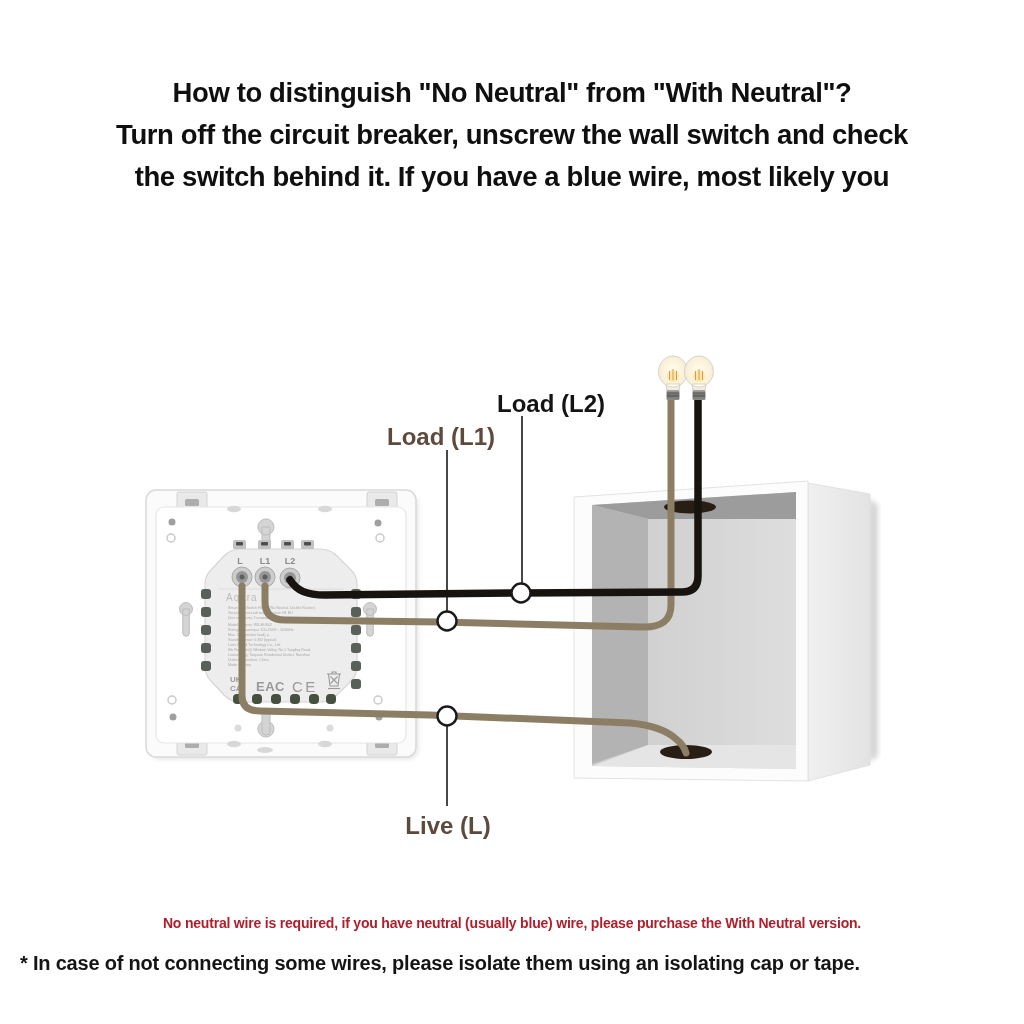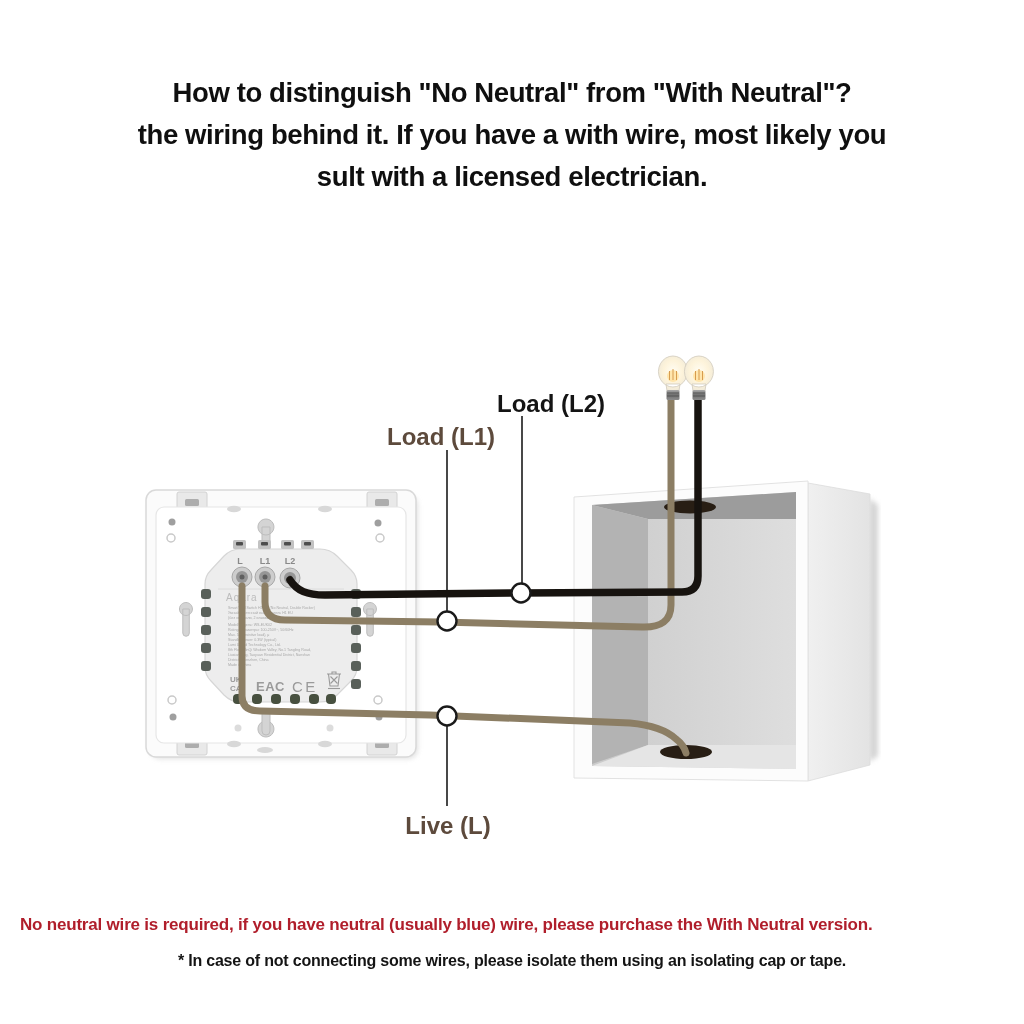--- a/index.html
+++ b/index.html
@@ -1,40 +1,40 @@
 <!DOCTYPE html>
 <html><head>
 <meta charset="utf-8">
 <style>
   html,body{margin:0;padding:0;background:#ffffff;}
   #stage{position:relative;width:1024px;height:1024px;background:#ffffff;overflow:hidden;
          font-family:"Liberation Sans",sans-serif;}
   .title{position:absolute;top:72px;left:32px;right:32px;text-align:center;
          font-size:27.5px;font-weight:bold;line-height:42px;letter-spacing:-0.4px;color:#0f0f0f;}
   .diagram-svg{position:absolute;top:0;left:0;}
-  .footer-warning{position:absolute;top:915px;left:20px;right:20px;text-align:left;
-         font-size:17px;font-weight:bold;letter-spacing:-0.2px;}
-  .footer-note{position:absolute;top:952px;left:20px;right:20px;text-align:center;
-         font-size:16px;font-weight:bold;color:#141414;letter-spacing:-0.2px;}
+  .footer-warning{position:absolute;top:915px;left:20px;right:20px;text-align:center;
+         font-size:14px;font-weight:bold;letter-spacing:-0.2px;}
+  .footer-note{position:absolute;top:952px;left:20px;right:20px;
+         font-size:20px;font-weight:bold;color:#141414;letter-spacing:-0.2px;}
   text{font-family:"Liberation Sans",sans-serif;}
   .wire-label{font-size:24px;font-weight:bold;}
   .terminal-label{font-size:9px;font-weight:bold;fill:#8a8a8a;}
   .brand{font-size:10px;fill:#bcbcbc;letter-spacing:1px;}
   .fineprint{font-size:3.6px;fill:#a9a9a9;}
   .cert{fill:#9a9a9a;}
 </style>
 </head>
 <body>
 
 <div id="stage">
 
   <div class="title">
     <div>How to distinguish "No Neutral" from "With Neutral"?</div>
-    <div>the wiring behind it. If you have a with wire,  most likely you</div>
-    <div>sult with a licensed electrician.</div>
+    <div>Turn off the circuit breaker, unscrew the wall switch and check</div>
+    <div>the switch behind it. If you have a blue wire,  most likely you</div>
   </div>
 
   <svg class="diagram-svg" width="1024" height="1024" viewBox="0 0 1024 1024">
     <defs>
       <filter id="soft" x="-30%" y="-30%" width="160%" height="160%">
         <feGaussianBlur stdDeviation="2.6"></feGaussianBlur>
       </filter>
       <linearGradient id="backwall" x1="0" y1="0" x2="1" y2="0">
         <stop offset="0" stop-color="#cbcbcb"></stop>
           <stop offset="1" stop-color="#dedede"></stop>

